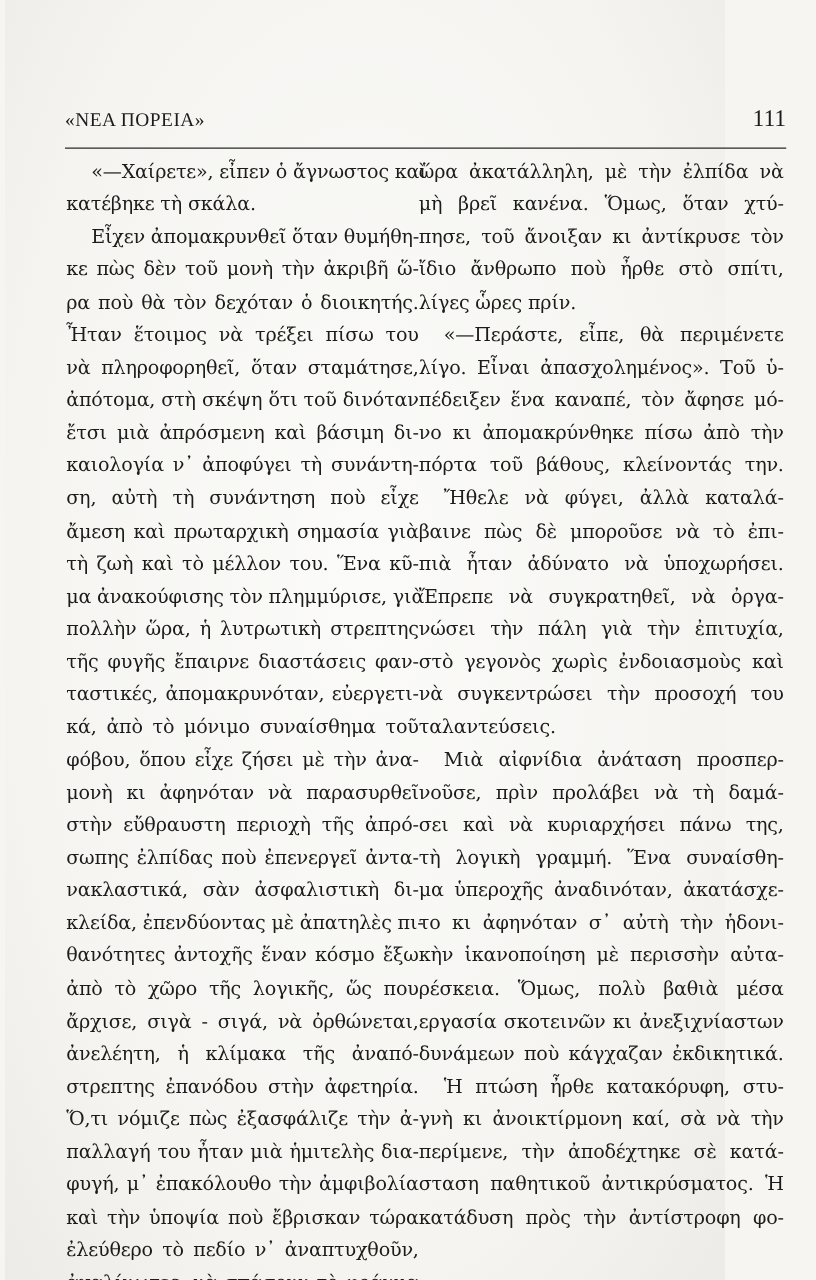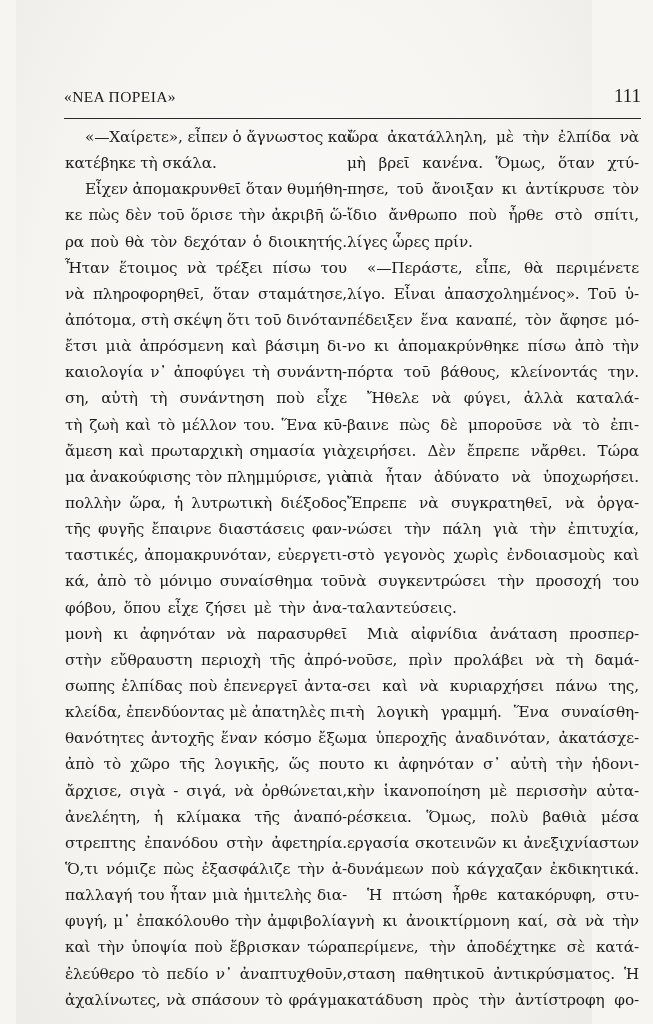--- a/index.html
+++ b/index.html
@@ -4,21 +4,21 @@
 <style>
   html, body { margin: 0; padding: 0; }
   body {
     width: 653px; height: 1024px; overflow: hidden;
     background: #f6f5f2;
     font-family: "DejaVu Serif", "Liberation Serif", serif;
     color: #1c1c1c;
     position: relative;
   }
   .page {
-    position: absolute; left: 16px; top: 0; width: 576px; height: 1024px;
+    position: absolute; left: 4px; top: 0; width: 576px; height: 1024px;
     background: radial-gradient(ellipse at 50% 45%, #fbfbf9 0%, #f5f4f1 70%, #ecebe7 100%);
   }
   .running-head {
     position: absolute; left: 48px; top: 86px; width: 577px; height: 24px;
   }
   .journal-title {
     position: absolute; left: 0; top: 2px;
     font-family: "Liberation Serif", serif; font-size: 15.5px; letter-spacing: 0.4px;
   }
   .page-number {
@@ -51,39 +51,40 @@
   <div class="running-head">
     <span class="journal-title">«ΝΕΑ ΠΟΡΕΙΑ»</span>
     <span class="page-number">111</span>
   </div>
   <div class="head-rule"></div>
 
   <div class="column col-left" id="col-0">
       <div class="line indent">«—Χαίρετε», εἶπεν ὁ ἄγνωστος καὶ</div>
       <div class="line last">κατέβηκε τὴ σκάλα.</div>
       <div class="line indent">Εἶχεν ἀπομακρυνθεῖ ὅταν θυμήθη-</div>
-      <div class="line">κε πὼς δὲν τοῦ ὅρισε τὴν ἀκριβῆ ὥ-</div>
+      <div class="line">κε πὼς δὲν τοῦ μονὴ τὴν ἀκριβῆ ὥ-</div>
       <div class="line">ρα ποὺ θὰ τὸν δεχόταν ὁ διοικητής.</div>
       <div class="line">Ἦταν ἕτοιμος νὰ τρέξει πίσω του</div>
       <div class="line">νὰ πληροφορηθεῖ, ὅταν σταμάτησε,</div>
       <div class="line">ἀπότομα, στὴ σκέψη ὅτι τοῦ δινόταν</div>
       <div class="line">ἔτσι μιὰ ἀπρόσμενη καὶ βάσιμη δι-</div>
       <div class="line">καιολογία ν᾽ ἀποφύγει τὴ συνάντη-</div>
       <div class="line">ση, αὐτὴ τὴ συνάντηση ποὺ εἶχε</div>
+      <div class="line">ἄμεση καὶ πρωταρχικὴ σημασία γιὰ</div>
       <div class="line">τὴ ζωὴ καὶ τὸ μέλλον του. Ἕνα κῦ-</div>
-      <div class="line">ἄμεση καὶ πρωταρχικὴ σημασία γιὰ</div>
       <div class="line">μα ἀνακούφισης τὸν πλημμύρισε, γιὰ</div>
-      <div class="line">πολλὴν ὥρα, ἡ λυτρωτικὴ διέξοδος</div>
+      <div class="line">πολλὴν ὥρα, ἡ λυτρωτικὴ στρεπτης</div>
       <div class="line">τῆς φυγῆς ἔπαιρνε διαστάσεις φαν-</div>
       <div class="line">ταστικές, ἀπομακρυνόταν, εὐεργετι-</div>
       <div class="line">κά, ἀπὸ τὸ μόνιμο συναίσθημα τοῦ</div>
       <div class="line">φόβου, ὅπου εἶχε ζήσει μὲ τὴν ἀνα-</div>
       <div class="line">μονὴ κι ἀφηνόταν νὰ παρασυρθεῖ</div>
       <div class="line">στὴν εὔθραυστη περιοχὴ τῆς ἀπρό-</div>
       <div class="line">σωπης ἐλπίδας ποὺ ἐπενεργεῖ ἀντα-</div>
+      <div class="line">νακλαστικά, σὰν ἀσφαλιστικὴ δι-</div>
       <div class="line">κλείδα, ἐπενδύοντας μὲ ἀπατηλὲς πι-</div>
       <div class="line">θανότητες ἀντοχῆς ἕναν κόσμο ἔξω</div>
       <div class="line">ἀπὸ τὸ χῶρο τῆς λογικῆς, ὥς που</div>
       <div class="line">ἄρχισε, σιγὰ - σιγά, νὰ ὀρθώνεται,</div>
       <div class="line">ἀνελέητη, ἡ κλίμακα τῆς ἀναπό-</div>
       <div class="line">στρεπτης ἐπανόδου στὴν ἀφετηρία.</div>
       <div class="line">Ὅ,τι νόμιζε πὼς ἐξασφάλιζε τὴν ἀ-</div>
       <div class="line">παλλαγή του ἦταν μιὰ ἡμιτελὴς δια-</div>
       <div class="line">φυγή, μ᾽ ἐπακόλουθο τὴν ἀμφιβολία</div>
       <div class="line">καὶ τὴν ὑποψία ποὺ ἔβρισκαν τώρα</div>
@@ -96,21 +97,20 @@
       <div class="line">πησε, τοῦ ἄνοιξαν κι ἀντίκρυσε τὸν</div>
       <div class="line">ἴδιο ἄνθρωπο ποὺ ἦρθε στὸ σπίτι,</div>
       <div class="line last">λίγες ὧρες πρίν.</div>
       <div class="line indent">«—Περάστε, εἶπε, θὰ περιμένετε</div>
       <div class="line">λίγο. Εἶναι ἀπασχολημένος». Τοῦ ὑ-</div>
       <div class="line">πέδειξεν ἕνα καναπέ, τὸν ἄφησε μό-</div>
       <div class="line">νο κι ἀπομακρύνθηκε πίσω ἀπὸ τὴν</div>
       <div class="line">πόρτα τοῦ βάθους, κλείνοντάς την.</div>
       <div class="line indent">Ἤθελε νὰ φύγει, ἀλλὰ καταλά-</div>
       <div class="line">βαινε πὼς δὲ μποροῦσε νὰ τὸ ἐπι-</div>
-      <div class="line">χειρήσει. Δὲν ἔπρεπε νἄρθει. Τώρα</div>
       <div class="line">πιὰ ἦταν ἀδύνατο νὰ ὑποχωρήσει.</div>
       <div class="line">Ἔπρεπε νὰ συγκρατηθεῖ, νὰ ὀργα-</div>
       <div class="line">νώσει τὴν πάλη γιὰ τὴν ἐπιτυχία,</div>
       <div class="line">στὸ γεγονὸς χωρὶς ἐνδοιασμοὺς καὶ</div>
       <div class="line">νὰ συγκεντρώσει τὴν προσοχή του</div>
       <div class="line last">ταλαντεύσεις.</div>
       <div class="line indent">Μιὰ αἰφνίδια ἀνάταση προσπερ-</div>
       <div class="line">νοῦσε, πρὶν προλάβει νὰ τὴ δαμά-</div>
       <div class="line">σει καὶ νὰ κυριαρχήσει πάνω της,</div>
       <div class="line">τὴ λογικὴ γραμμή. Ἕνα συναίσθη-</div>

